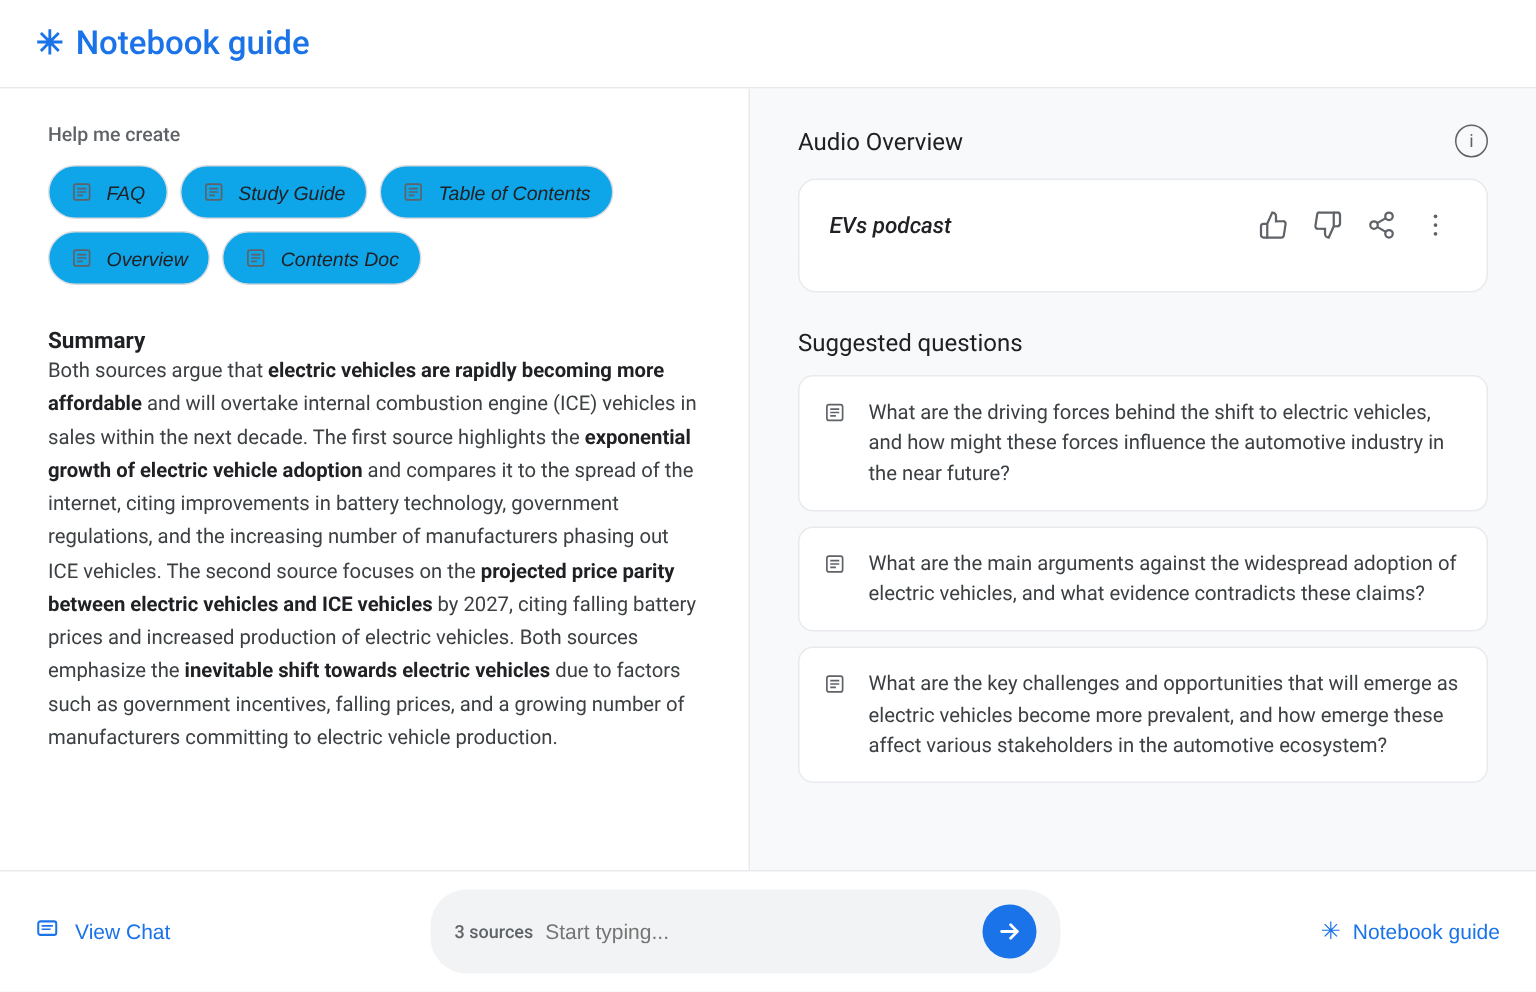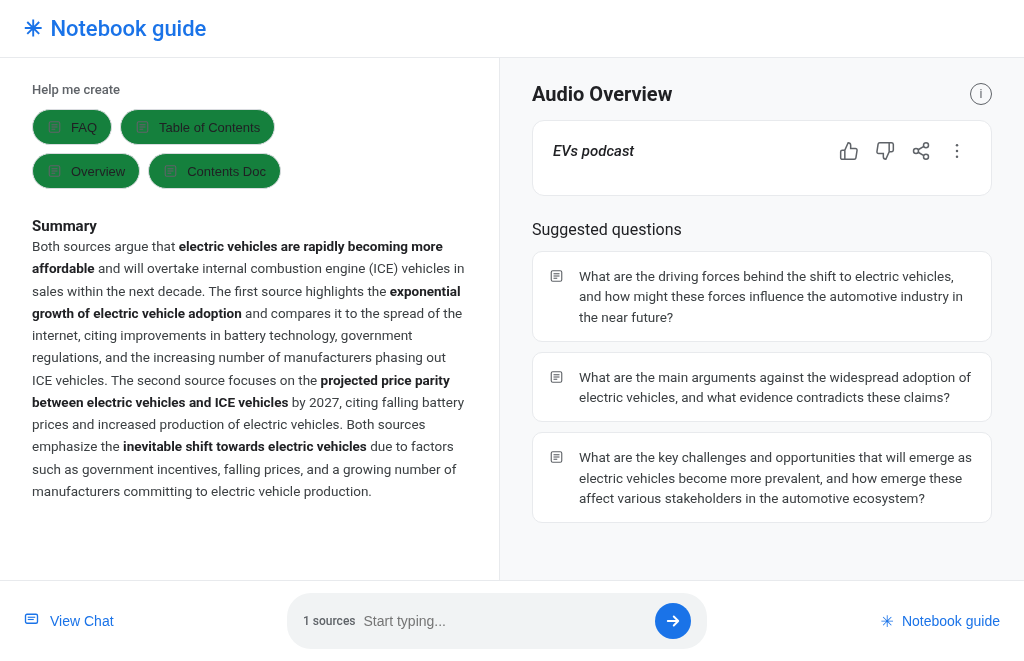--- a/index.html
+++ b/index.html
@@ -68,26 +68,27 @@
       margin-bottom: 8px;
     }
 
     .action-chip {
       display: flex;
       align-items: center;
       gap: 6px;
       padding: 8px 14px;
       border: 1.5px solid #dadce0;
       border-radius: 20px;
-      background: #15803d;
+      background: #0ea5e9;
       cursor: pointer;
       font-size: 13px;
       color: #202124;
       font-weight: 500;
       transition: background 0.15s;
+      font-style: italic;
     }
     .chip-icon {
       width: 18px;
       height: 18px;
       display: flex;
       align-items: center;
       justify-content: center;
       color: #5f6368;
     }
 
@@ -120,22 +121,22 @@
     }
 
     
     .audio-overview-header {
       display: flex;
       align-items: center;
       justify-content: space-between;
       margin-bottom: 14px;
     }
     .audio-overview-title {
-      font-size: 20px;
-      font-weight: 700;
+      font-size: 16px;
+      font-weight: 400;
       color: #202124;
     }
     .info-icon {
       width: 22px;
       height: 22px;
       border: 1.5px solid #5f6368;
       border-radius: 50%;
       display: flex;
       align-items: center;
       justify-content: center;
@@ -363,20 +364,31 @@
           <svg class="icon-svg" viewBox="0 0 24 24" fill="none" xmlns="http://www.w3.org/2000/svg">
             <rect x="3" y="5" width="14" height="14" rx="2" stroke="#5f6368" stroke-width="1.5" fill="none"></rect>
             <line x1="6" y1="9" x2="14" y2="9" stroke="#5f6368" stroke-width="1.5"></line>
             <line x1="6" y1="12" x2="14" y2="12" stroke="#5f6368" stroke-width="1.5"></line>
             <line x1="6" y1="15" x2="11" y2="15" stroke="#5f6368" stroke-width="1.5"></line>
           </svg>
         </span>
         <span>FAQ</span>
       </button>
 
+      <button class="action-chip">
+        <span class="chip-icon">
+          <svg class="icon-svg" viewBox="0 0 24 24" fill="none" xmlns="http://www.w3.org/2000/svg">
+            <rect x="3" y="5" width="14" height="14" rx="2" stroke="#5f6368" stroke-width="1.5" fill="none"></rect>
+            <line x1="6" y1="9" x2="14" y2="9" stroke="#5f6368" stroke-width="1.5"></line>
+            <line x1="6" y1="12" x2="14" y2="12" stroke="#5f6368" stroke-width="1.5"></line>
+            <line x1="6" y1="15" x2="11" y2="15" stroke="#5f6368" stroke-width="1.5"></line>
+          </svg>
+        </span>
+        <span>Study Guide</span>
+      </button>
 
       <button class="action-chip">
         <span class="chip-icon">
           <svg class="icon-svg" viewBox="0 0 24 24" fill="none" xmlns="http://www.w3.org/2000/svg">
             <rect x="3" y="5" width="14" height="14" rx="2" stroke="#5f6368" stroke-width="1.5" fill="none"></rect>
             <line x1="6" y1="9" x2="14" y2="9" stroke="#5f6368" stroke-width="1.5"></line>
             <line x1="6" y1="12" x2="14" y2="12" stroke="#5f6368" stroke-width="1.5"></line>
             <line x1="6" y1="15" x2="11" y2="15" stroke="#5f6368" stroke-width="1.5"></line>
           </svg>
         </span>
@@ -513,21 +525,21 @@
   <button class="view-chat-btn">
     <svg width="18" height="18" viewBox="0 0 24 24" fill="none">
       <rect x="2" y="3" width="16" height="12" rx="2" stroke="#1a73e8" stroke-width="1.8" fill="none"></rect>
       <line x1="5" y1="7" x2="15" y2="7" stroke="#1a73e8" stroke-width="1.5"></line>
       <line x1="5" y1="10" x2="13" y2="10" stroke="#1a73e8" stroke-width="1.5"></line>
     </svg>
     <span>View Chat</span>
   </button>
 
   <div class="input-area">
-    <span class="sources-badge">1 sources</span>
+    <span class="sources-badge">3 sources</span>
     <input class="text-input" type="text" placeholder="Start typing..." style="">
     <button class="send-btn">
       <svg width="18" height="18" viewBox="0 0 24 24" fill="white">
         <path d="M5 12h14M13 6l6 6-6 6" stroke="white" stroke-width="2.5" fill="none" stroke-linecap="round" stroke-linejoin="round"></path>
       </svg>
     </button>
   </div>
 
   <button class="notebook-guide-link">
     <span style="color:#1a73e8; font-size:16px;">✳</span>

